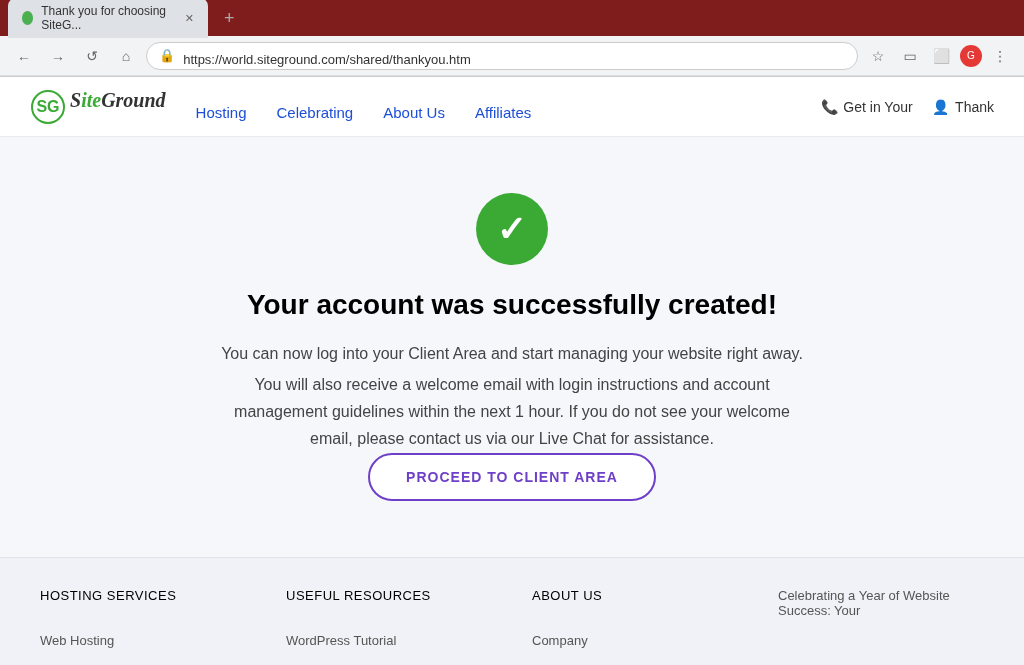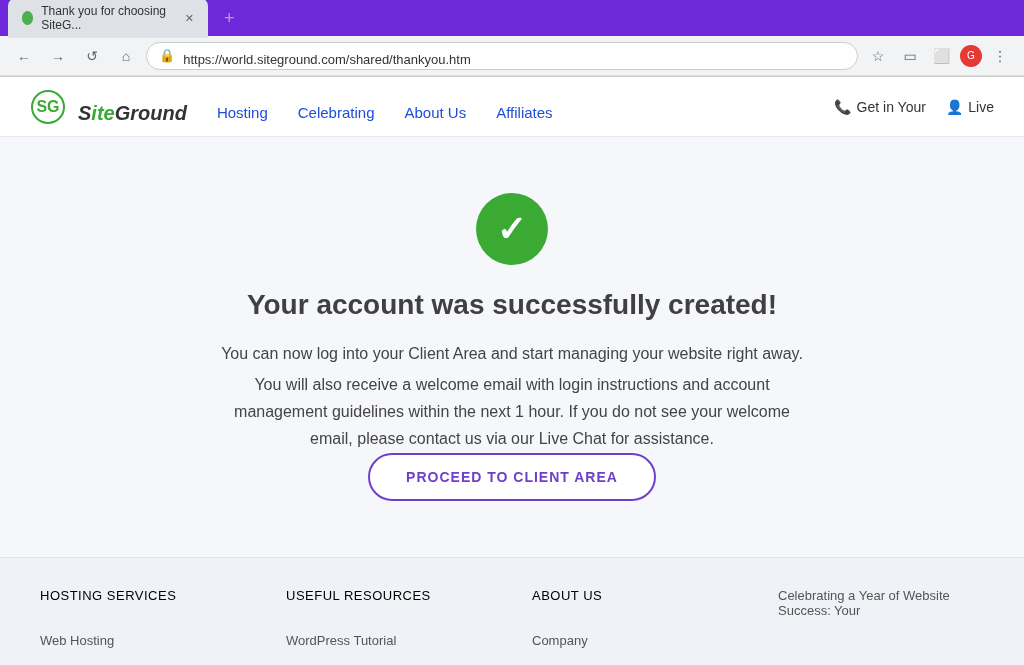--- a/index.html
+++ b/index.html
@@ -4,21 +4,21 @@
   <style>
     * { margin: 0; padding: 0; box-sizing: border-box; }
     body { font-family: Arial, sans-serif; background: #fff; font-size: 14px; color: #333; }
 
     
     .browser-chrome {
       background: #dee1e6;
       border-bottom: 1px solid #ccc;
     }
     .browser-titlebar {
-      background: #6d28d9;
+      background: #7f1d1d;
       height: 36px;
       display: flex;
       align-items: center;
       padding: 0 8px;
       gap: 8px;
     }
     .browser-tab {
       background: #dee1e6;
       border-radius: 8px 8px 0 0;
       padding: 6px 14px;
@@ -113,32 +113,33 @@
       background: #fff;
       border-bottom: 1px solid #e8eaf0;
       height: 60px;
       display: flex;
       align-items: center;
       padding: 0 30px;
       justify-content: space-between;
     }
     .nav-logo {
       display: flex;
-      align-items: flex-end;
-      gap: 12px;
+      align-items: flex-start;
+      gap: 4px;
     }
     .logo-icon {
       width: 36px;
       height: 36px;
     }
     .logo-text {
       font-size: 22px;
       font-weight: bold;
       color: #333;
       font-style: italic;
+      font-family: Liberation Serif, serif;
     }
     .nav-links {
       display: flex;
       align-items: center;
       gap: 30px;
       flex: 1;
       margin-left: 30px;
     }
     .nav-link {
       font-size: 15px;
@@ -184,21 +185,21 @@
       margin-bottom: 24px;
     }
     .checkmark {
       color: #fff;
       font-size: 36px;
       font-weight: bold;
     }
     .success-title {
       font-size: 28px;
       font-weight: bold;
-      color: #404040;
+      color: #000000;
       margin-bottom: 20px;
       text-align: center;
     }
     .success-desc {
       font-size: 16px;
       color: #444;
       text-align: center;
       max-width: 600px;
       line-height: 1.6;
       margin-bottom: 4px;
@@ -300,21 +301,21 @@
     <a class="nav-link">About Us</a>
     <a class="nav-link">Affiliates</a>
   </div>
   <div class="nav-right">
     <a class="nav-right-link">
       <span style="font-size:14px;">📞</span>
       <span>Get in Your</span>
     </a>
     <a class="nav-right-link">
       <span style="font-size:14px;">👤</span>
-      <span>Live</span>
+      <span>Thank</span>
     </a>
   </div>
 </nav>
 
 <main class="main-content">
   <div class="success-icon">
     <span class="checkmark">✓</span>
   </div>
   <h1 class="success-title">Your account was successfully created!</h1>
   <p class="success-desc">You can now log into your Client Area and start managing your website right away.</p>

